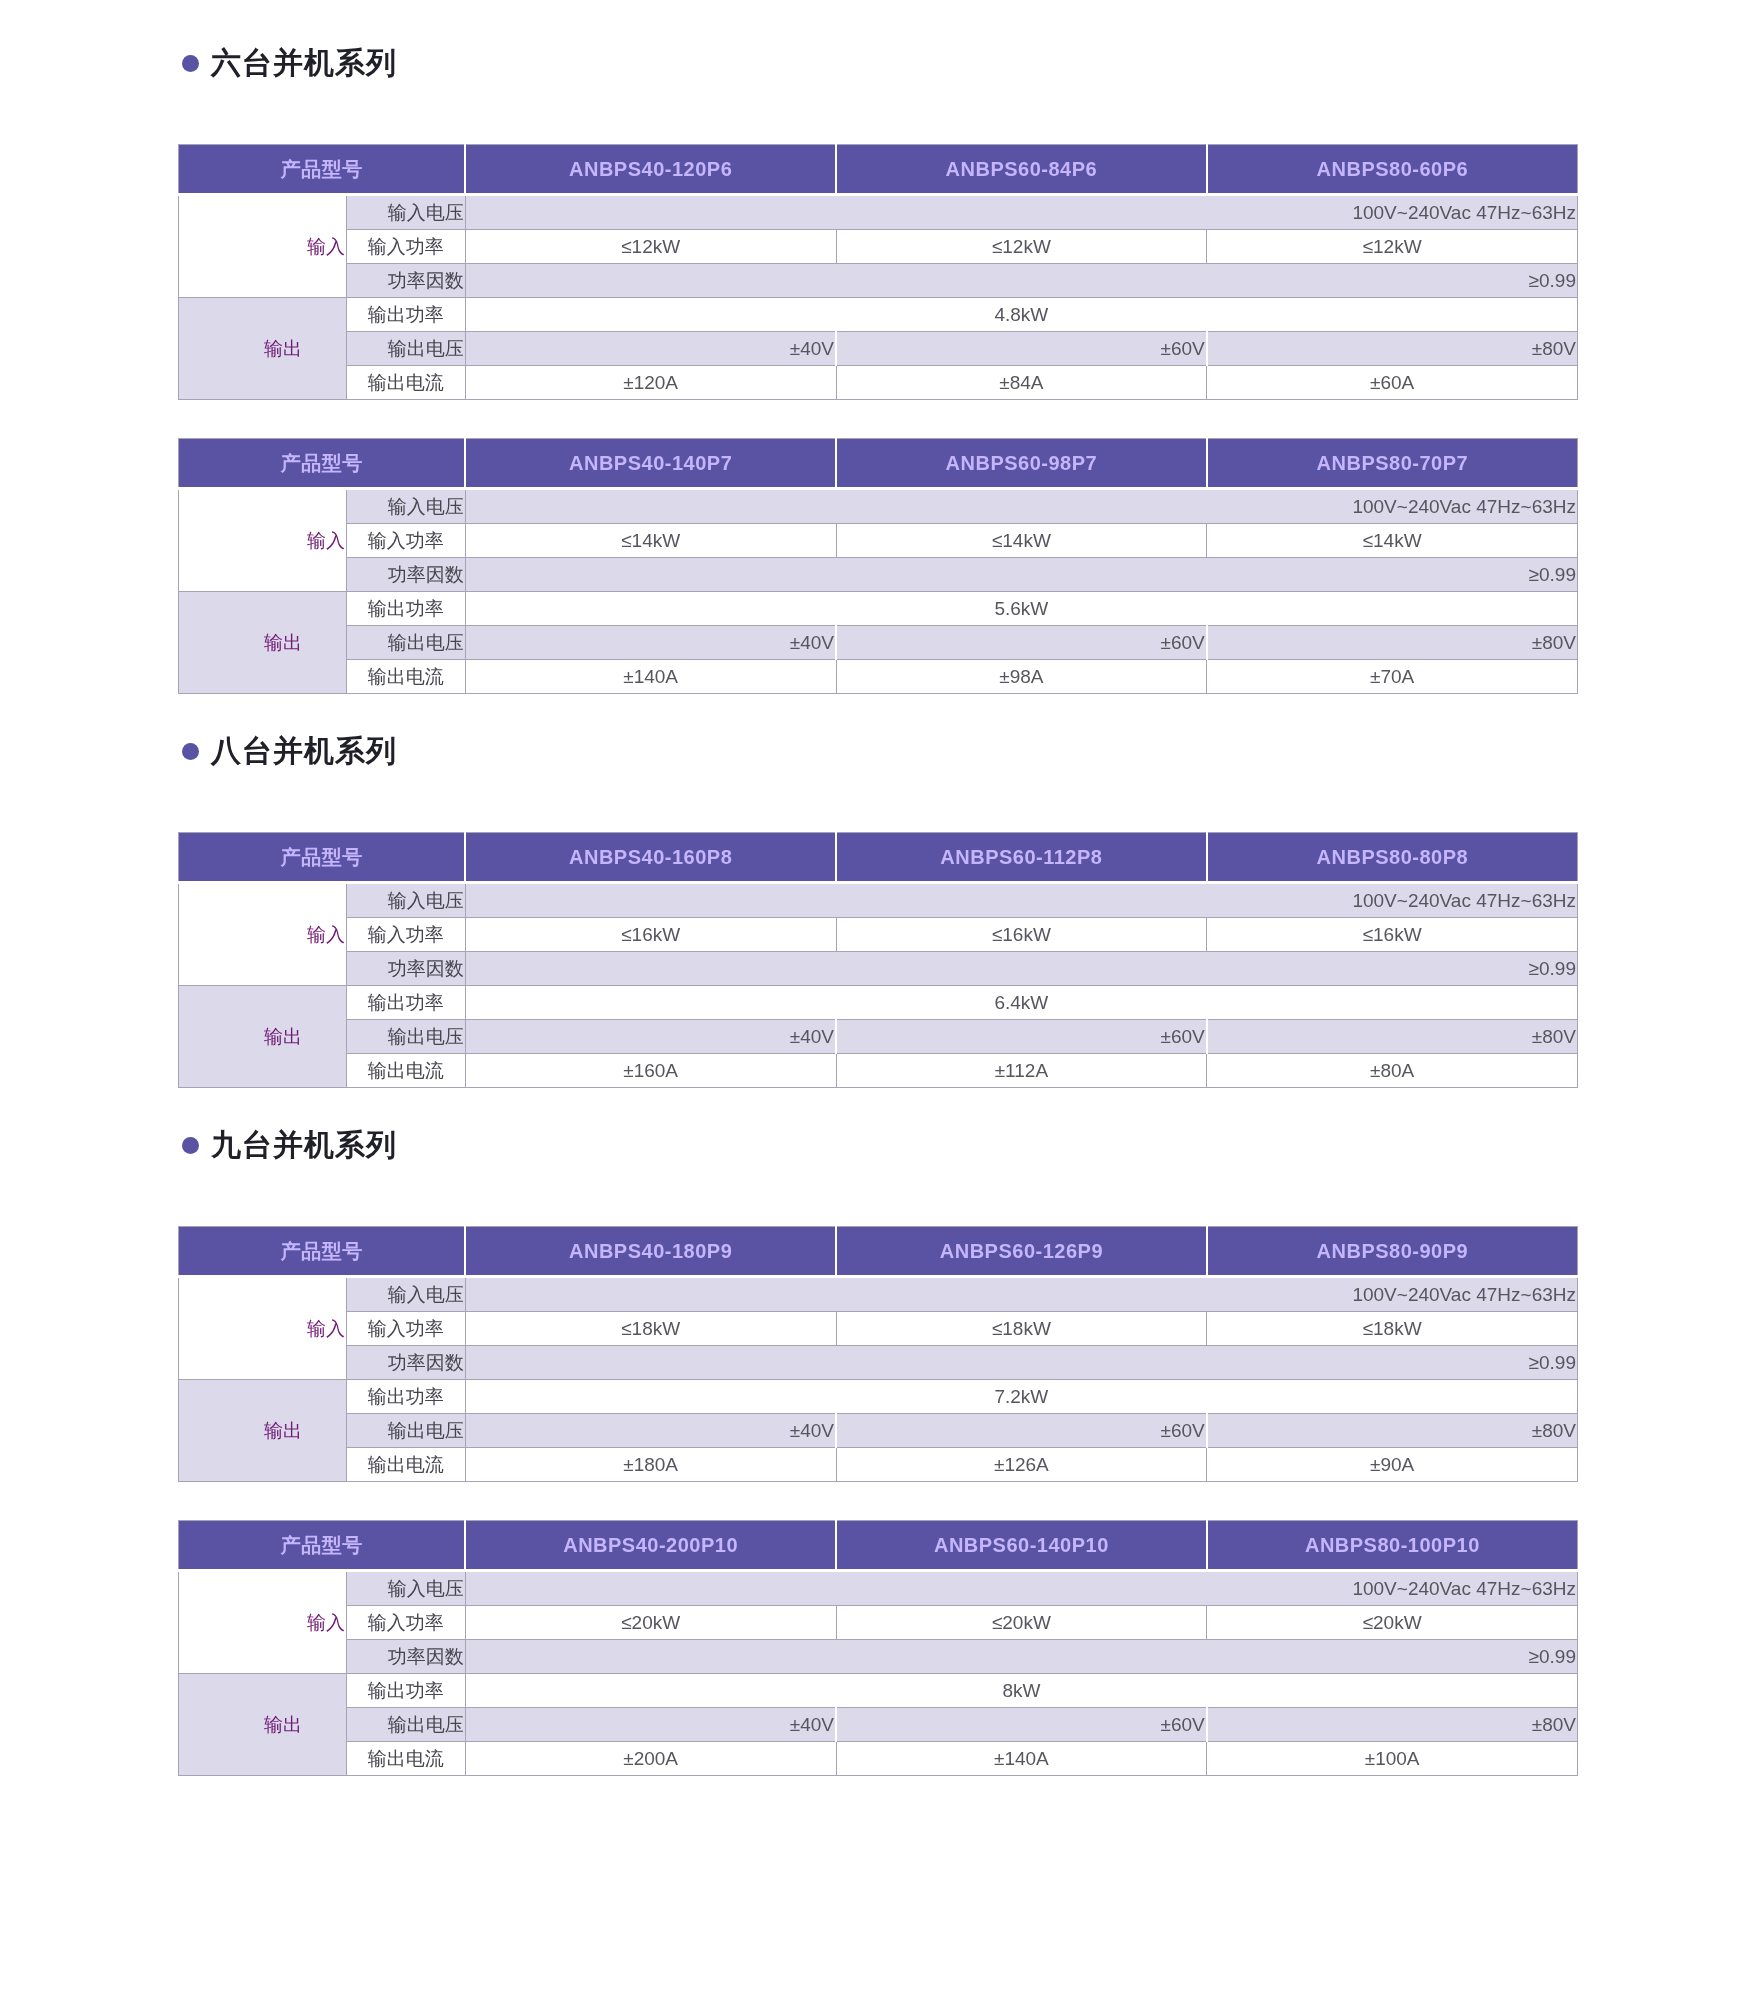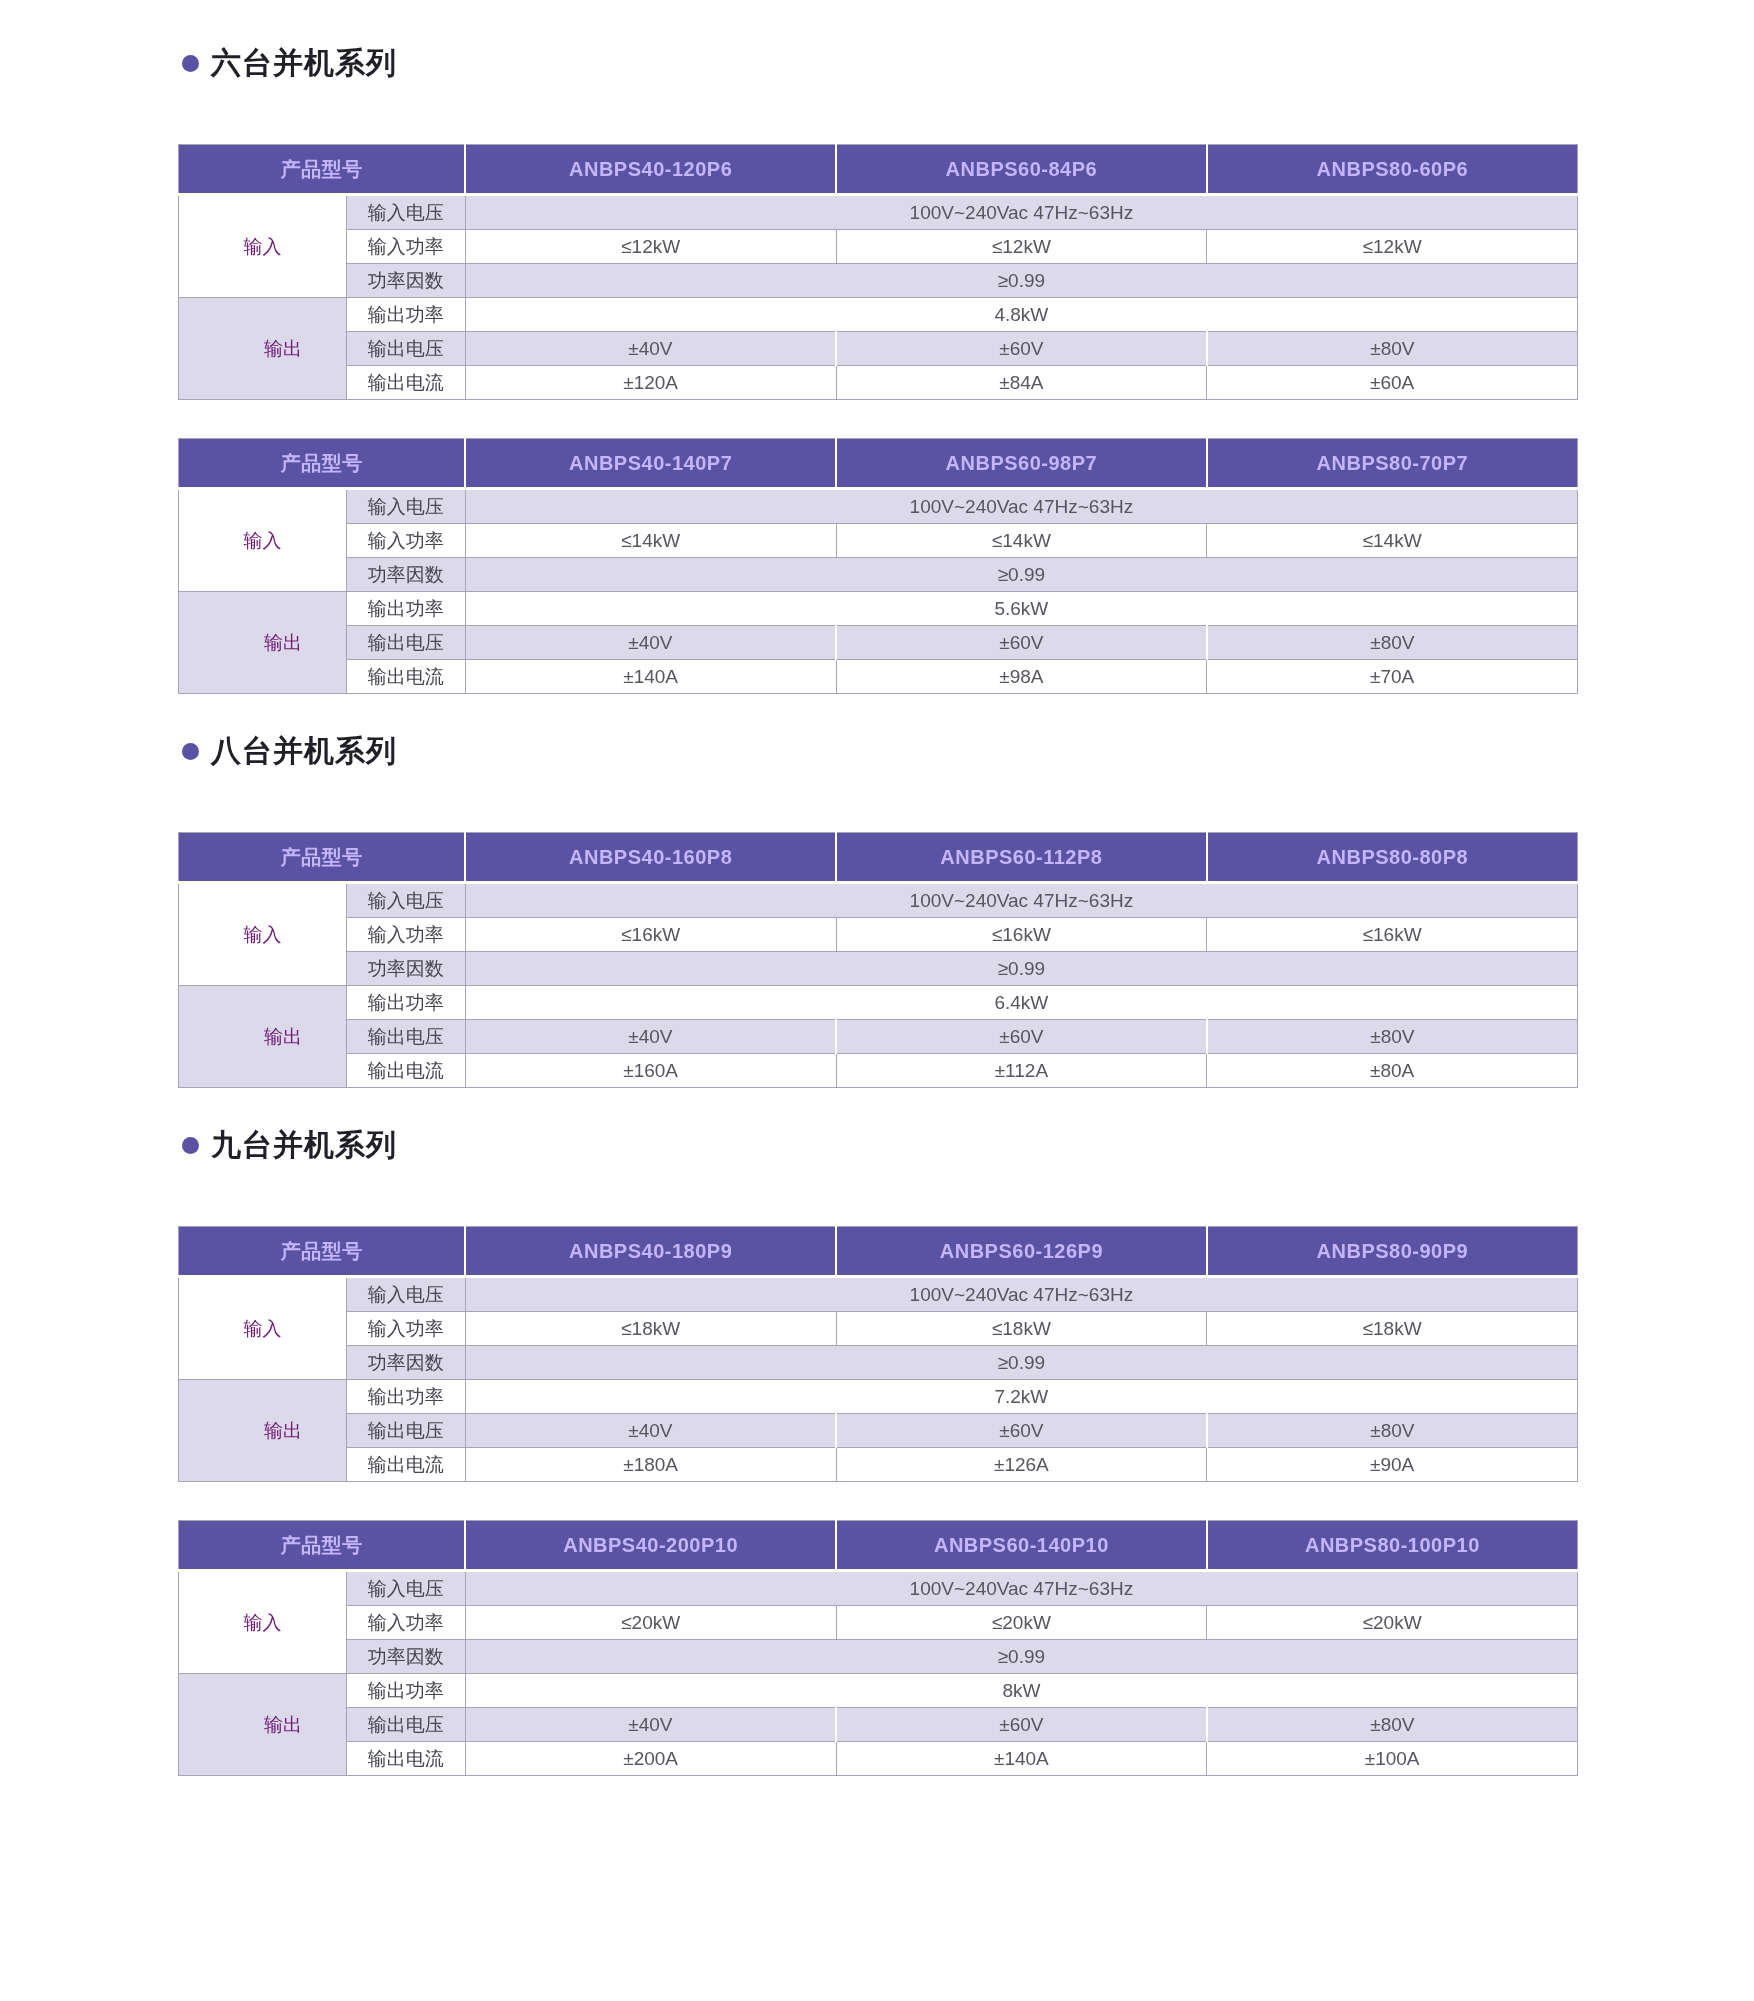--- a/index.html
+++ b/index.html
@@ -60,21 +60,21 @@
     height: 31px;
     text-align: center;
     vertical-align: middle;
     font-size: 19px;
     color: #56565e;
     background: #ffffff;
   }
   table.spec td.lbl { color: #45454d; }
   table.spec td.cat { color: #701a75; background: #ffffff; }
   table.spec td.cat.out { background: #dcd9ea; padding-left: 42px; }
-  table.spec tr.alt td { background: #dcd9ea; }
+  table.spec tr.alt td { background: #dcd9ea; text-align: right; }
   table.spec tr.alt td.cat { background: #ffffff; }
   table.spec tr.alt td.val + td.val { border-left: 2px solid #ffffff; }
 </style>
 </head>
 <body>
 
 <div class="page">
 
   <div class="section">
     <div class="section-title">

